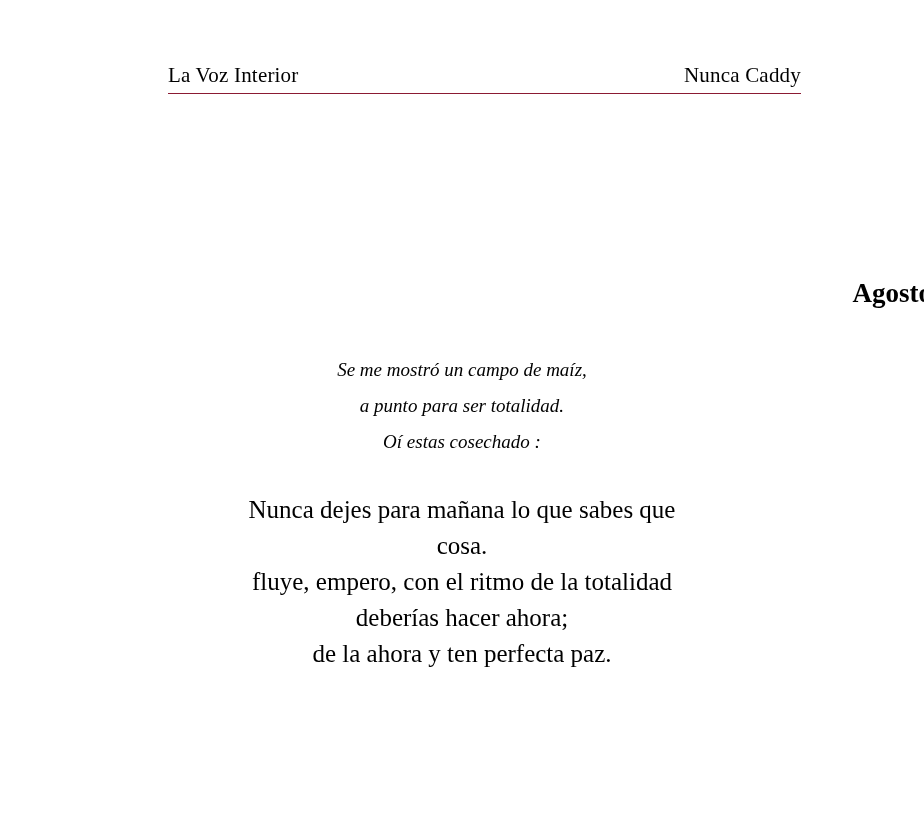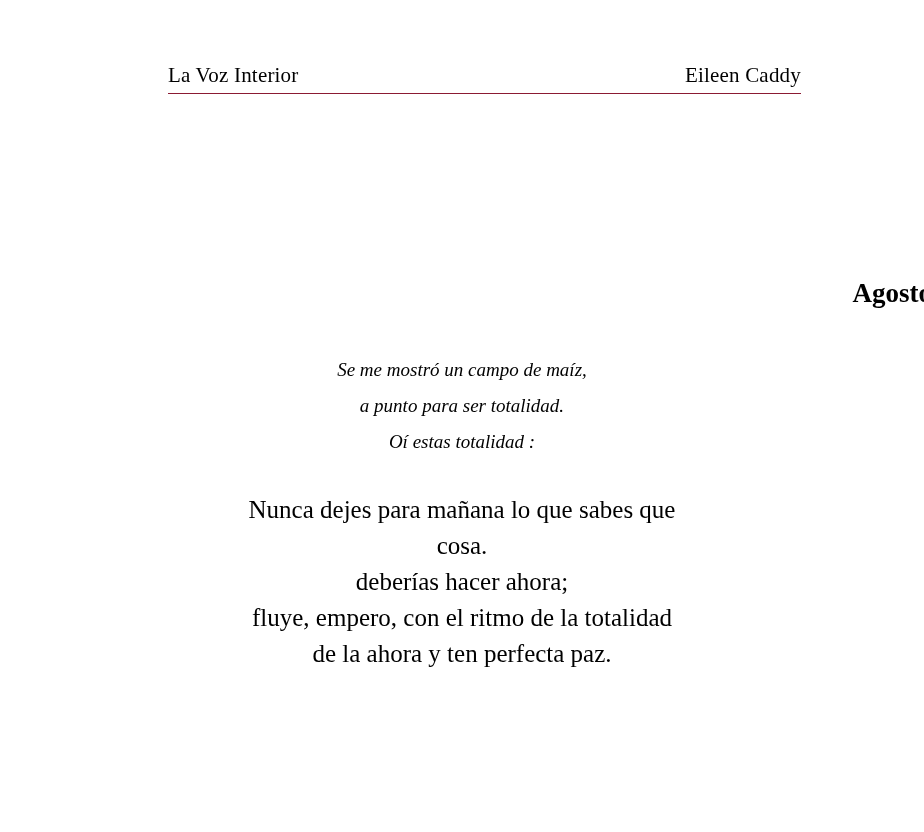--- a/index.html
+++ b/index.html
@@ -72,32 +72,32 @@
     white-space: pre-wrap;
   }
 </style>
 </head>
 <body>
 
 <div class="page">
 
   <div class="header" style="border-bottom-color: rgb(139, 26, 51);">
     <span class="header-left">La Voz Interior</span>
-    <span class="header-right">Eileen Caddy</span>
+    <span class="header-right">Nunca Caddy</span>
   </div>
 
   <div class="section-title">Agosto</div>
 
   <div class="stanza stanza-italic">
     <span class="line">Se me mostró un campo de maíz,</span>
     <span class="line">a punto para ser totalidad.</span>
-    <span class="line">Oí estas totalidad :</span>
+    <span class="line">Oí estas cosechado :</span>
   </div>
 
   <div class="stanza stanza-plain">
     <span class="line">Nunca dejes para mañana lo que sabes que</span>
     <span class="line">cosa.</span>
+    <span class="line">fluye, empero, con el ritmo de la totalidad</span>
     <span class="line">deberías hacer ahora;</span>
-    <span class="line">fluye, empero, con el ritmo de la totalidad</span>
     <span class="line">de la ahora y ten perfecta paz.</span>
   </div>
 
 </div>
 
 </body></html>

